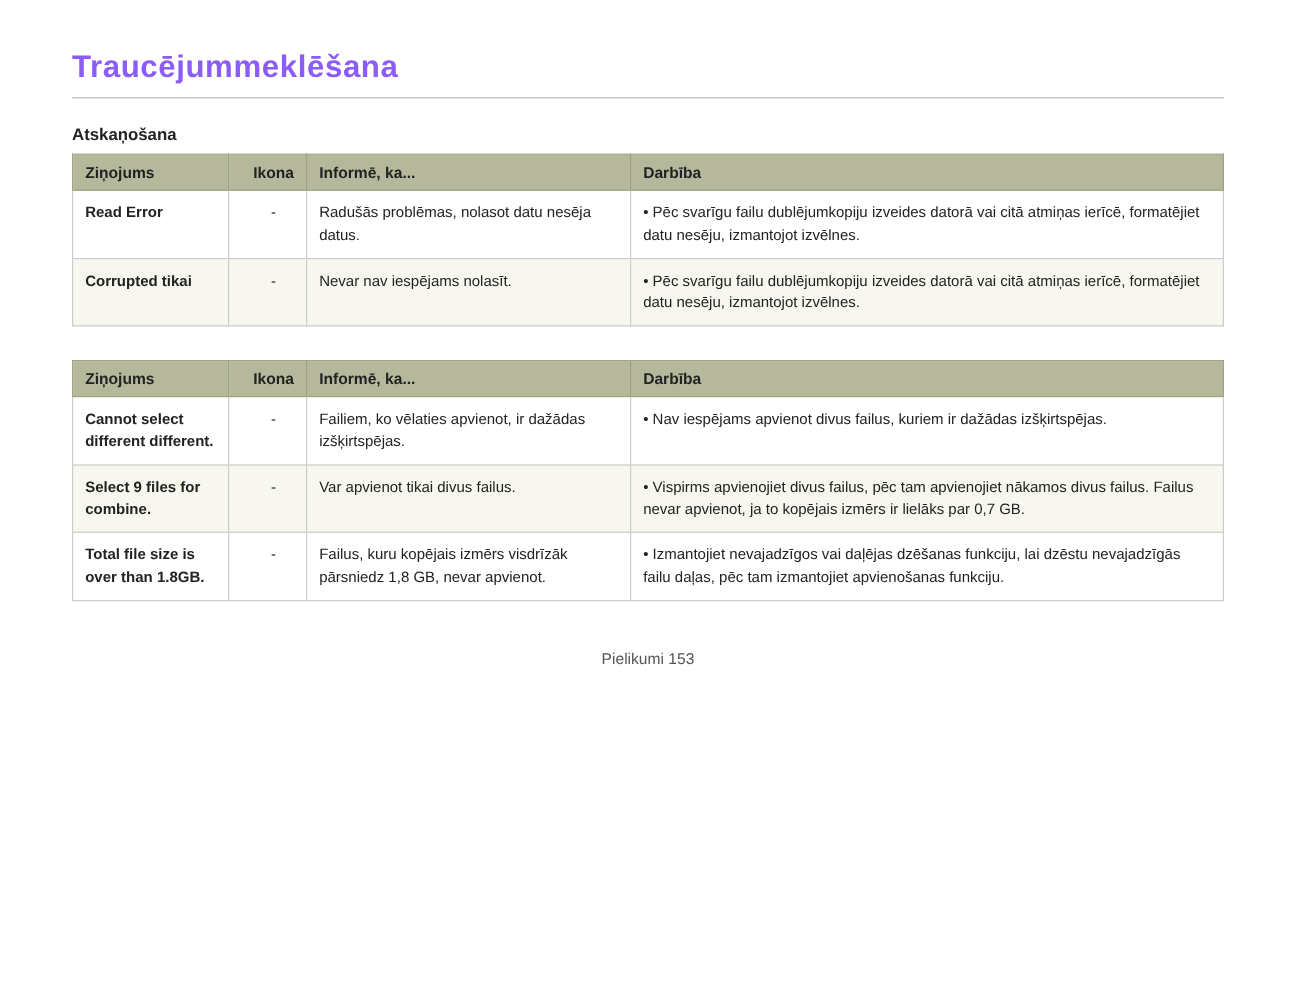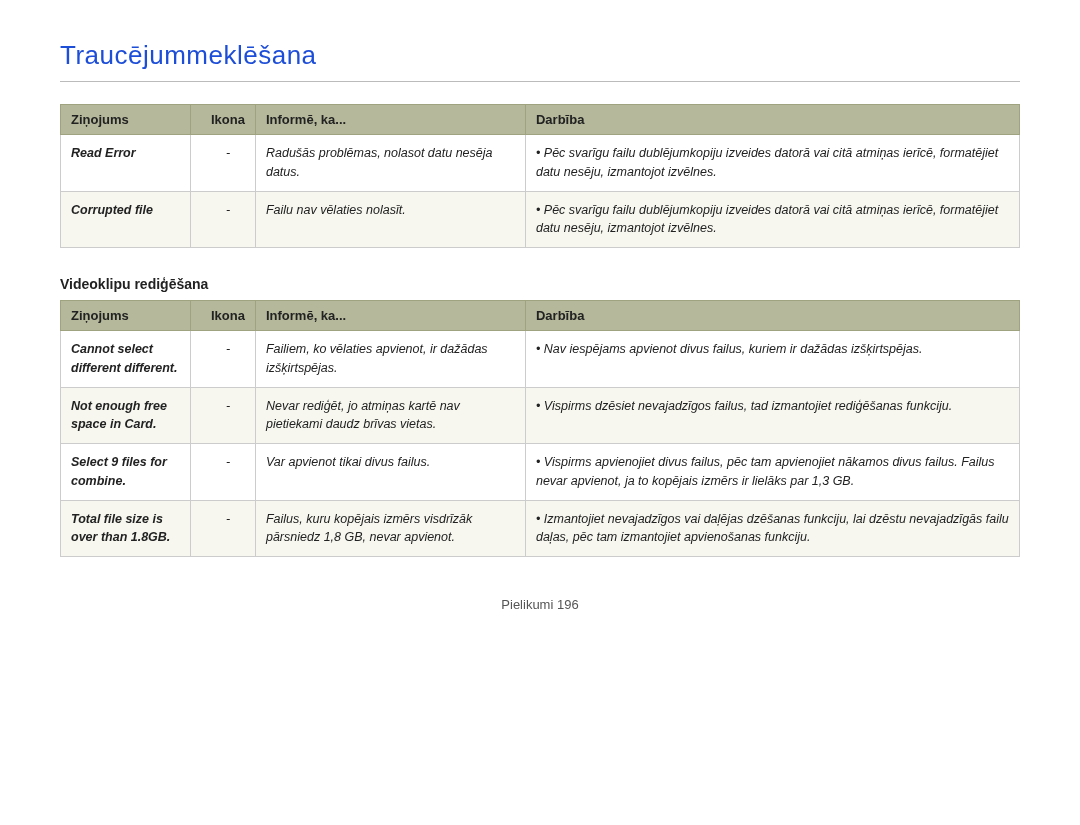--- a/index.html
+++ b/index.html
@@ -13,22 +13,22 @@
       align-items: flex-start;
       min-height: 825px;
       padding: 40px 60px 40px 60px;
     }
     .page {
       width: 960px;
       max-width: 960px;
     }
     .page-title {
       font-size: 26px;
-      font-weight: normal;
-      color: #1d4ed8;
+      font-weight: bold;
+      color: #8b5cf6;
       margin-bottom: 10px;
       letter-spacing: 0.5px;
     }
     .divider {
       border: none;
       border-top: 1px solid #bbb;
       margin-bottom: 22px;
     }
     .section-title {
       font-size: 14px;
@@ -49,21 +49,20 @@
     }
     thead th {
       padding: 7px 10px;
       text-align: left;
       font-weight: bold;
       border: 1px solid #a0a380;
       font-size: 13px;
     }
     tbody tr {
       border: 1px solid #ccc;
-      font-style: italic;
     }
     tbody td {
       padding: 9px 10px;
       border: 1px solid #ccc;
       vertical-align: top;
       line-height: 1.5;
     }
     tbody tr:nth-child(even) {
       background-color: #f7f7f0;
     }
@@ -85,77 +84,71 @@
     }
   </style>
 </head>
 <body>
 
 <div class="page">
 
   <div class="page-title">Traucējummeklēšana</div>
   <hr class="divider">
 
+  <div class="section-title">Atskaņošana</div>
   <table>
     <thead>
       <tr>
         <th class="col-msg">Ziņojums</th>
         <th class="col-icon">Ikona</th>
         <th class="col-info">Informē, ka...</th>
         <th class="col-action">Darbība</th>
       </tr>
     </thead>
     <tbody id="section1-body">
     <tr>
       <td class="col-msg">Read Error</td>
       <td class="col-icon">-</td>
       <td class="col-info">Radušās problēmas, nolasot datu nesēja datus.</td>
       <td class="col-action"><span class="bullet-item">Pēc svarīgu failu dublējumkopiju izveides datorā vai citā atmiņas ierīcē, formatējiet datu nesēju, izmantojot izvēlnes.</span></td>
     </tr>
         <tr>
-      <td class="col-msg">Corrupted file</td>
+      <td class="col-msg">Corrupted tikai</td>
       <td class="col-icon">-</td>
-      <td class="col-info">Failu nav vēlaties nolasīt.</td>
+      <td class="col-info">Nevar nav iespējams nolasīt.</td>
       <td class="col-action"><span class="bullet-item">Pēc svarīgu failu dublējumkopiju izveides datorā vai citā atmiņas ierīcē, formatējiet datu nesēju, izmantojot izvēlnes.</span></td>
     </tr>
       </tbody>
   </table>
 
-  <div class="section-title">Videoklipu rediģēšana</div>
   <table>
     <thead>
       <tr>
         <th class="col-msg">Ziņojums</th>
         <th class="col-icon">Ikona</th>
         <th class="col-info">Informē, ka...</th>
         <th class="col-action">Darbība</th>
       </tr>
     </thead>
     <tbody id="section2-body">
     <tr>
       <td class="col-msg">Cannot select different different.</td>
       <td class="col-icon">-</td>
       <td class="col-info">Failiem, ko vēlaties apvienot, ir dažādas izšķirtspējas.</td>
       <td class="col-action"><span class="bullet-item">Nav iespējams apvienot divus failus, kuriem ir dažādas izšķirtspējas.</span></td>
     </tr>
         <tr>
-      <td class="col-msg">Not enough free space in Card.</td>
-      <td class="col-icon">-</td>
-      <td class="col-info">Nevar rediģēt, jo atmiņas kartē nav pietiekami daudz brīvas vietas.</td>
-      <td class="col-action"><span class="bullet-item">Vispirms dzēsiet nevajadzīgos failus, tad izmantojiet rediģēšanas funkciju.</span></td>
-    </tr>
-        <tr>
       <td class="col-msg">Select 9 files for combine.</td>
       <td class="col-icon">-</td>
       <td class="col-info">Var apvienot tikai divus failus.</td>
-      <td class="col-action"><span class="bullet-item">Vispirms apvienojiet divus failus, pēc tam apvienojiet nākamos divus failus. Failus nevar apvienot, ja to kopējais izmērs ir lielāks par 1,3 GB.</span></td>
+      <td class="col-action"><span class="bullet-item">Vispirms apvienojiet divus failus, pēc tam apvienojiet nākamos divus failus. Failus nevar apvienot, ja to kopējais izmērs ir lielāks par 0,7 GB.</span></td>
     </tr>
         <tr>
       <td class="col-msg">Total file size is over than 1.8GB.</td>
       <td class="col-icon">-</td>
       <td class="col-info">Failus, kuru kopējais izmērs visdrīzāk pārsniedz 1,8 GB, nevar apvienot.</td>
       <td class="col-action"><span class="bullet-item">Izmantojiet nevajadzīgos vai daļējas dzēšanas funkciju, lai dzēstu nevajadzīgās failu daļas, pēc tam izmantojiet apvienošanas funkciju.</span></td>
     </tr>
       </tbody>
   </table>
 
-  <div class="footer">Pielikumi   196</div>
+  <div class="footer">Pielikumi   153</div>
 </div>
 
 </body></html>

